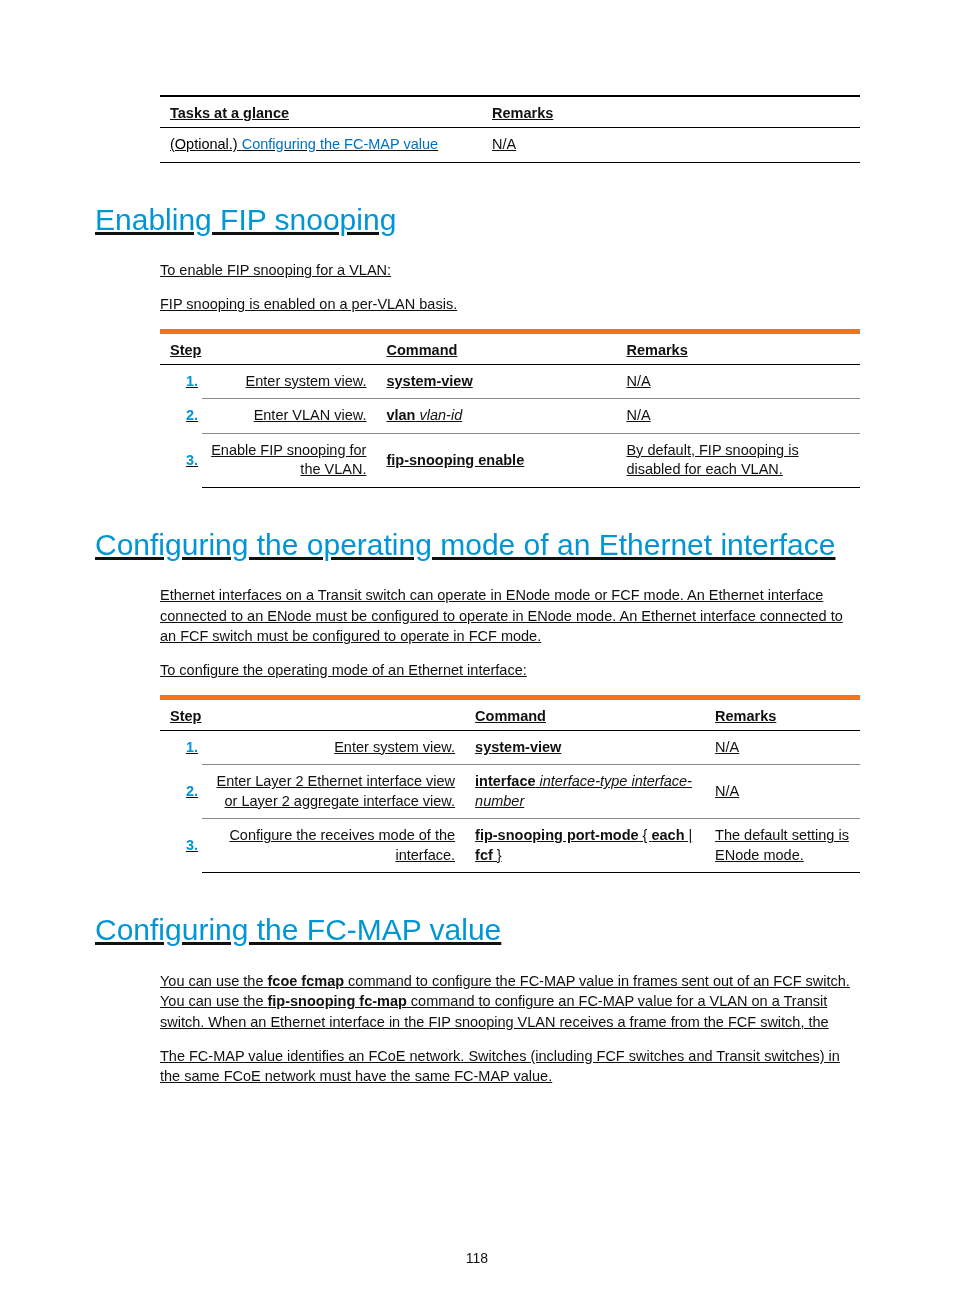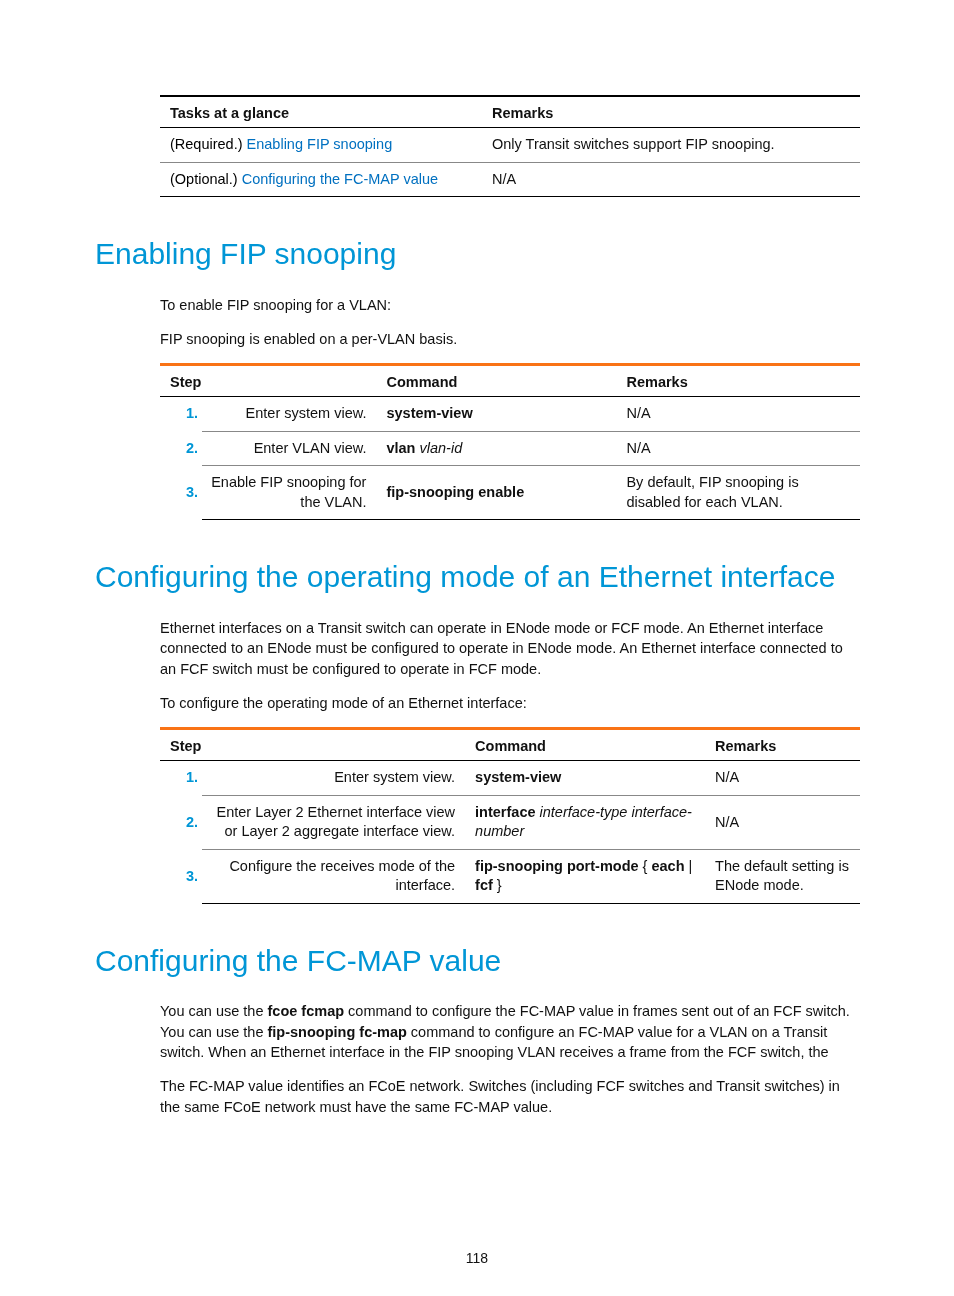--- a/index.html
+++ b/index.html
@@ -8,20 +8,21 @@
     color: #111;
     margin: 0;
     background: #fff;
   }
   .page {
     width: 954px;
     min-height: 1296px;
     padding: 95px 95px 40px 95px;
     box-sizing: border-box;
     position: relative;
+    text-decoration: underline;
   }
   h1 {
     font-family: Arial, Helvetica, sans-serif;
     font-weight: normal;
     font-size: 30px;
     color: #0096d6;
     margin: 38px 0 22px 0;
     line-height: 1.25;
   }
   p {
@@ -39,21 +40,21 @@
     border-collapse: collapse;
     width: 100%;
     margin: 0 0 12px 0;
     font-size: 14.5px;
   }
   table.narrow {
     width: 700px;
     margin-left: 65px;
   }
   thead tr {
-    border-top: 3px solid #f97316;
+    border-top: 5px solid #f97316;
     border-bottom: 1.5px solid #000;
   }
   th {
     text-align: left;
     font-weight: bold;
     padding: 8px 10px 6px 10px;
     vertical-align: top;
   }
   tbody td {
     padding: 7px 10px;
@@ -110,26 +111,20 @@
   <table class="tasks-table narrow">
     <thead>
       <tr>
         <th>Tasks at a glance</th>
         <th>Remarks</th>
       </tr>
     </thead>
     <tbody>
       <tr>
         <td>
-          <span class="nolink-prefix">(Required.) </span><a href="#" class="link">Enabling FIP snooping</a>
-        </td>
-        <td>Only Transit switches support FIP snooping.</td>
-      </tr>
-      <tr>
-        <td>
           <span class="nolink-prefix">(Optional.) </span><a href="#" class="link">Configuring the FC-MAP value</a>
         </td>
         <td>N/A</td>
       </tr>
     </tbody>
   </table>
 
   <h1>Enabling FIP snooping</h1>
   <p class="indent">To enable FIP snooping for a VLAN:</p>
   <p class="indent">FIP snooping is enabled on a per-VLAN basis.</p>

